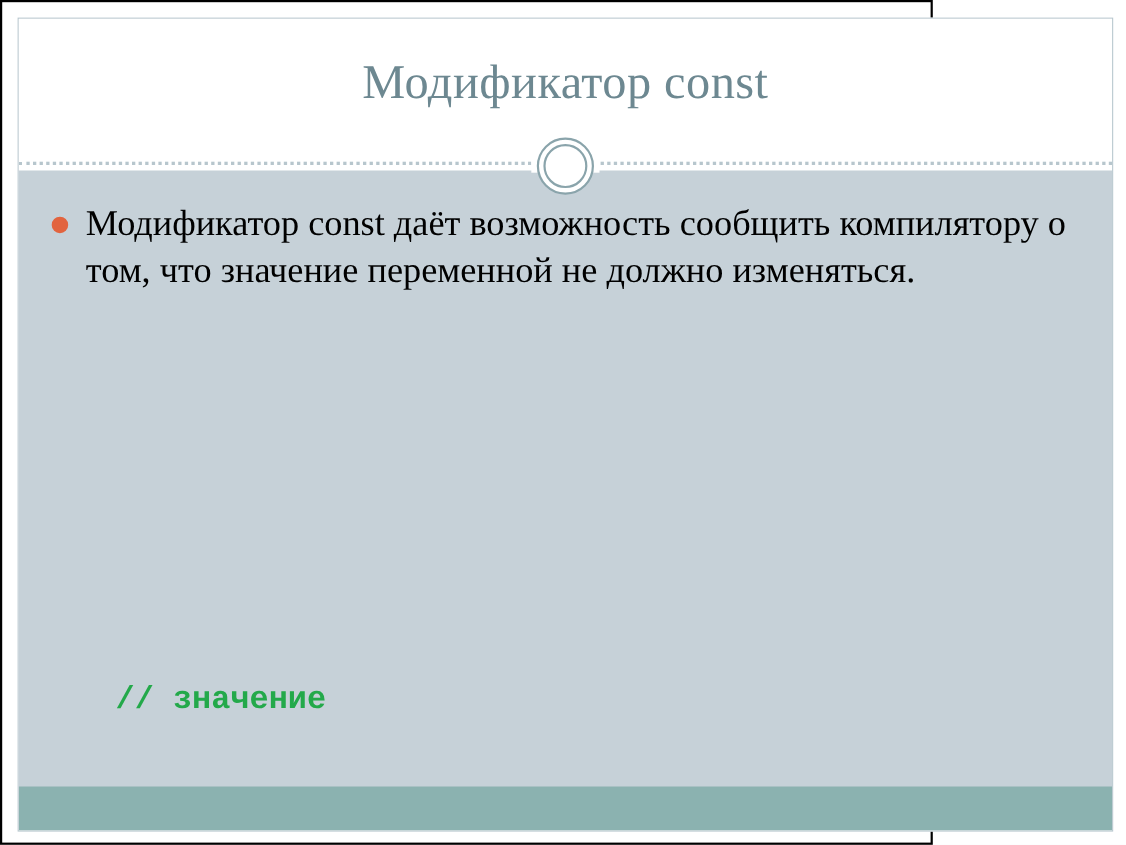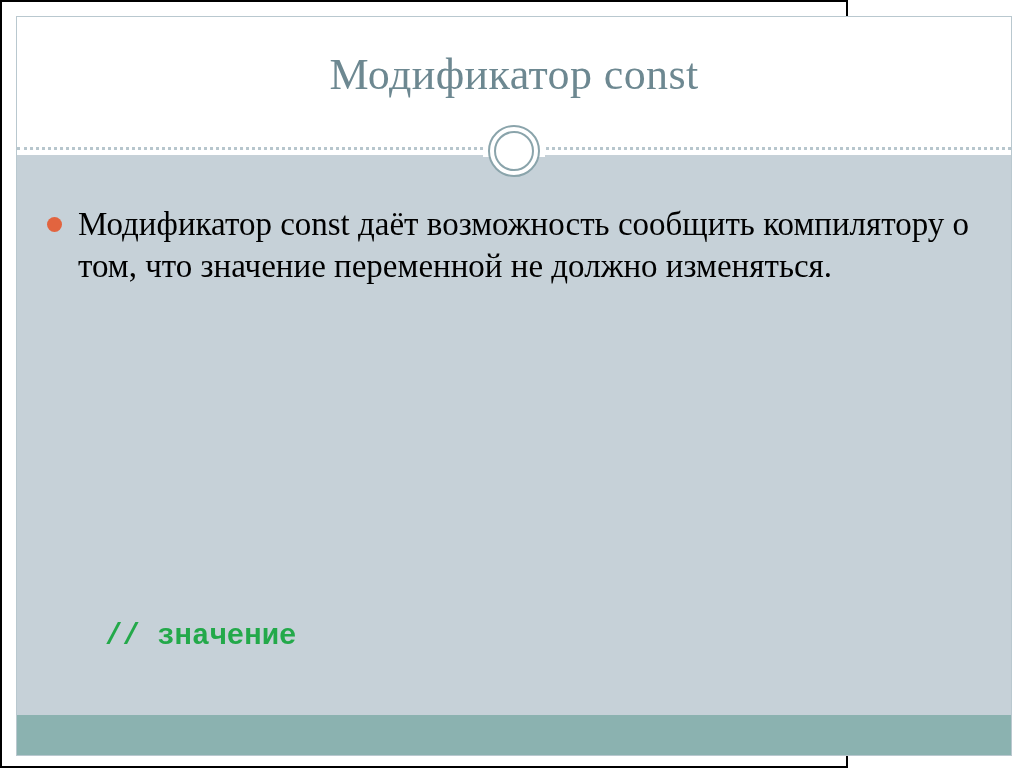--- a/index.html
+++ b/index.html
@@ -116,21 +116,20 @@
 
   .bullet-row {
     position: absolute;
     left: 0;
     top: 28px;
     width: 100%;
     box-sizing: border-box;
     padding: 0 24px 0 30px;
     display: flex;
     align-items: flex-start;
-    margin-top: 20px;
   }
   .bullet-dot {
     flex: 0 0 auto;
     width: 15px;
     height: 15px;
     border-radius: 50%;
     background: #e2643f;
     margin-top: 14px;
     margin-right: 16px;
   }

